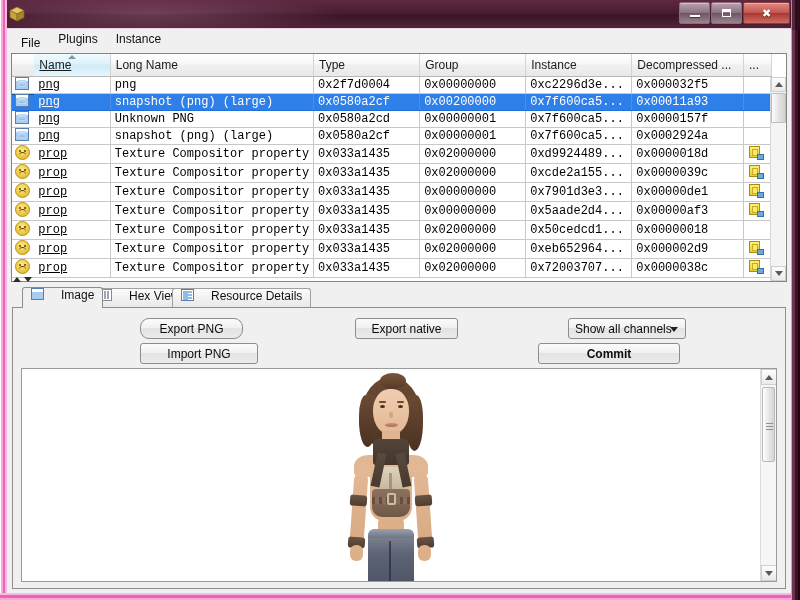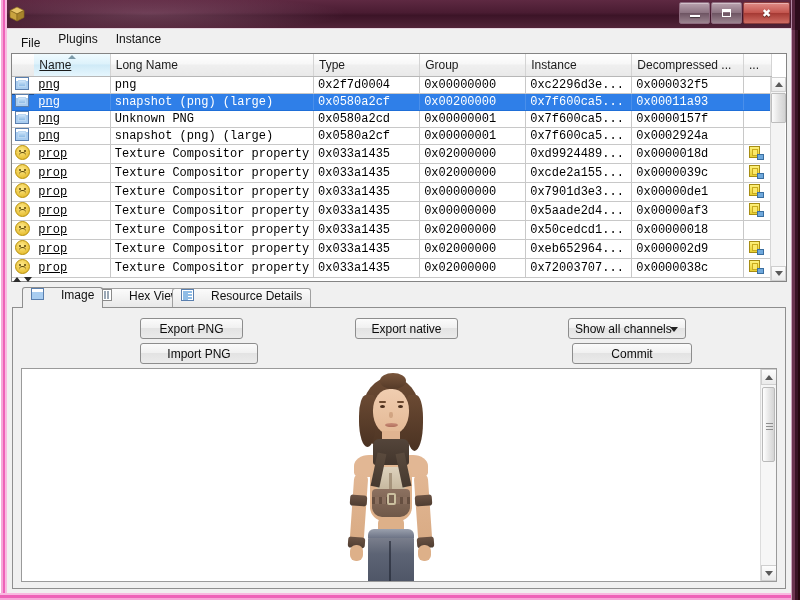--- a/index.html
+++ b/index.html
@@ -180,29 +180,29 @@
     background:#f0f0f0;border:1px solid #8e8e8e;box-sizing:border-box;
   }
   .btnrow{position:absolute;left:0;top:0;width:772px;height:54px;}
   .btn{
     position:absolute;height:21px;box-sizing:border-box;
     border:1px solid #8d8d8d;border-radius:3px;
     background:linear-gradient(180deg,#fbfbfb 0%,#f1f1f1 45%,#e3e3e3 50%,#ebebeb 100%);
     font-size:12px;color:#0d0d0d;display:flex;align-items:center;justify-content:center;
     cursor:default;white-space:nowrap;
   }
-  #btn-export-png{left:127px;top:10px;width:103px;}
+  #btn-export-png{left:127px;top:10px;width:103px;border-radius:9px;}
   #btn-import-png{left:127px;top:35px;width:118px;}
   #btn-export-native{left:342px;top:10px;width:103px;}
   #sel-channels{
     left:555px;top:10px;width:118px;justify-content:flex-start;padding-left:6px;position:absolute;height:21px;
   }
   #sel-channels .caret{position:absolute;right:7px;top:8px;width:0;height:0;
     border-left:4px solid transparent;border-right:4px solid transparent;border-top:5px solid #222;}
-  #btn-commit{left:559px;top:35px;width:120px;}
+  #btn-commit{left:525px;top:35px;width:142px;font-weight:bold;}
 
   
   .viewer{
     position:absolute;left:8px;top:60px;width:756px;height:214px;
     background:#fff;border:1px solid #9a9a9a;box-sizing:border-box;overflow:hidden;
   }
   .viewer-canvas{position:absolute;left:0;top:0;right:16px;bottom:0;background:#fff;
     display:flex;align-items:flex-start;justify-content:center;}
   .view-vsb{position:absolute;right:0;top:0;width:16px;height:212px;background:#f6f6f6;
     border-left:1px solid #dcdcdc;box-sizing:border-box;}

